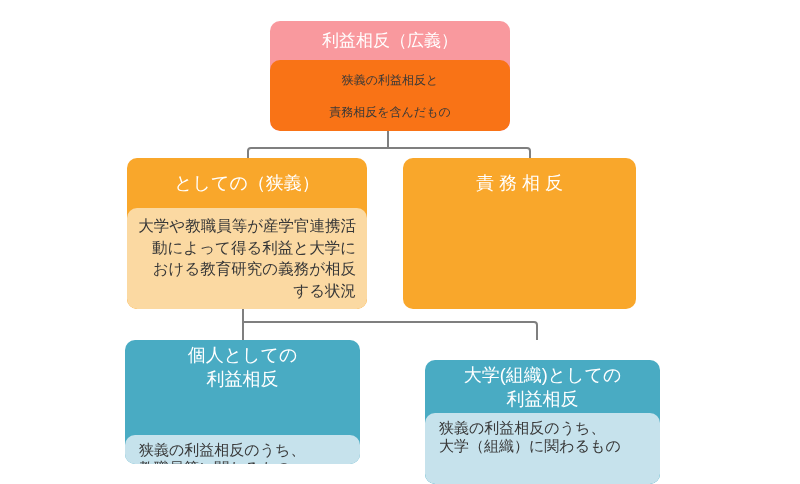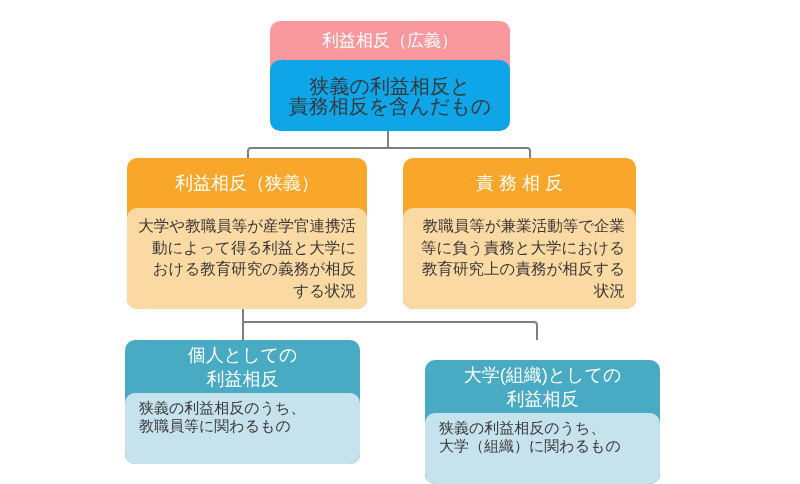--- a/index.html
+++ b/index.html
@@ -41,36 +41,36 @@
     border-radius: 10px;
     flex: 1 1 auto;
     color: #383838;
     white-space: pre-line;
     box-sizing: border-box;
   }
   
   .node-broad { left: 270px; top: 21px; width: 240px; height: 110px; background: #f9999e; }
   .node-broad .hd { height: 39px; font-size: 17px; }
   .node-broad .bd {
-    background: #0ea5e9;
+    background: #f97316;
     display: flex; align-items: center; justify-content: center;
-    text-align: center; font-size: 20px; line-height: 20px;
+    text-align: center; font-size: 12px; line-height: 32px;
   }
   
   .node-narrow { left: 127px; top: 158px; width: 240px; height: 151px; background: #f9a72b; }
   .node-duty   { left: 403px; top: 158px; width: 233px; height: 151px; background: #f9a72b; }
   .node-narrow .hd, .node-duty .hd { height: 50px; font-size: 18px; }
   .node-narrow .bd, .node-duty .bd {
     background: #fbd9a2;
     font-size: 15.5px; line-height: 21.5px;
     padding: 7px 11px;
     text-align: right;
   }
   
-  .node-personal       { left: 125px; top: 340px; width: 235px; height: 124px; background: #49abc3; }
+  .node-personal       { left: 125px; top: 340px; width: 235px; height: 124px; background: #49abc3; gap: 42px; }
   .node-organizational { left: 425px; top: 340px; width: 235px; height: 124px; background: #49abc3; margin-top: 20px; }
   .node-personal .hd, .node-organizational .hd { height: 53px; font-size: 18px; line-height: 24px; }
   .node-personal .bd, .node-organizational .bd {
     background: #c6e2ec;
     font-size: 15px; line-height: 18px;
     padding: 6px 14px;
     text-align: left;
   }
 </style>
 </head>
@@ -89,27 +89,26 @@
     </g>
   </svg>
 
   <div class="node node-broad">
     <div class="hd">利益相反（広義）</div>
     <div class="bd">狭義の利益相反と
 責務相反を含んだもの</div>
   </div>
 
   <div class="node node-narrow">
-    <div class="hd">利益相反（狭義）</div>
+    <div class="hd">としての（狭義）</div>
     <div class="bd">大学や教職員等が産学官連携活動によって得る利益と大学における教育研究の義務が相反する状況</div>
   </div>
 
   <div class="node node-duty">
     <div class="hd">責 務 相 反</div>
-    <div class="bd">教職員等が兼業活動等で企業等に負う責務と大学における教育研究上の責務が相反する状況</div>
   </div>
 
   <div class="node node-personal">
     <div class="hd">個人としての
 利益相反</div>
     <div class="bd">狭義の利益相反のうち、
 教職員等に関わるもの</div>
   </div>
 
   <div class="node node-organizational">

